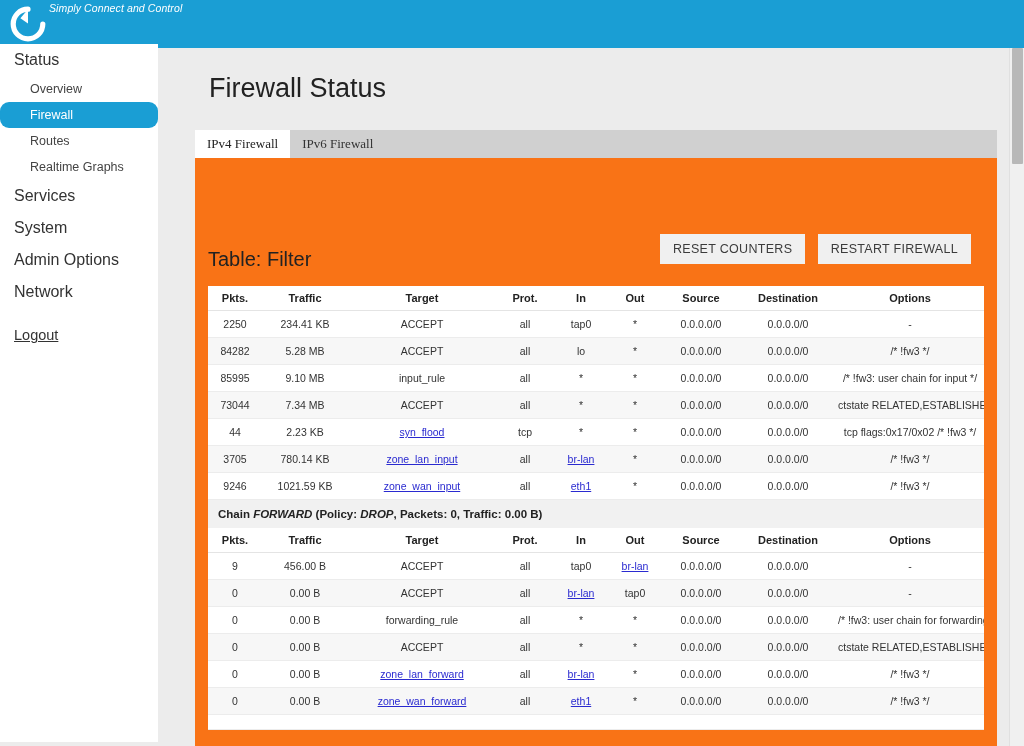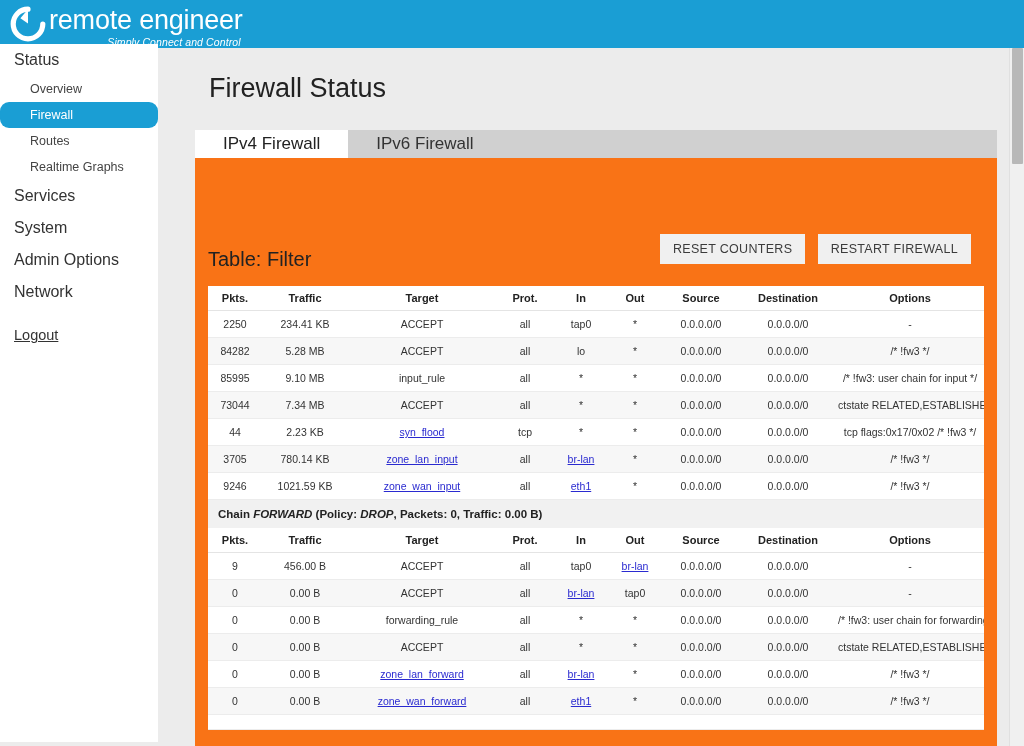--- a/index.html
+++ b/index.html
@@ -70,22 +70,22 @@
     position: absolute; left: 27px; top: 25px;
     font-size: 27px; color: #222222; font-weight: 400;
   }
 
   .tabs {
     position: absolute; left: 13px; top: 82px; width: 802px; height: 28px;
     background: #d0d0d0;
   }
   .tab {
     display: inline-block; height: 28px; line-height: 28px;
-    padding: 0 28px; font-size: 17px; color: #333333;
-    cursor: pointer; vertical-align: top;
+    padding: 0 12px; font-size: 13px; color: #333333;
+    cursor: pointer; vertical-align: top; font-family: Liberation Serif, serif;
   }
   .tab.active { background: #ffffff; color: #222222; }
 
   .panel {
     position: absolute; left: 13px; top: 110px; width: 802px; height: 588px;
     background: #f97316;
   }
 
   .panel-title {
     position: absolute; left: 13px; top: 90px;
@@ -153,21 +153,20 @@
 
   <div class="topbar">
     <div class="logo-wrap">
       <div class="logo-mark">
         <svg width="36" height="36" viewBox="0 0 36 36">
           <path d="M18 3.2 A14.8 14.8 0 1 0 32.8 18" fill="none" stroke="#ffffff" stroke-width="5.2" stroke-linecap="round"></path>
           <path d="M18 3.2 L18 17.6 L10.4 12.2 Z" fill="#ffffff"></path>
         </svg>
       </div>
       <div class="logo-text-block">
-        <div class="logo-text">remote engineer</div>
         <div class="logo-tag">Simply Connect and Control</div>
       </div>
     </div>
   </div>
 
   <div class="sidebar">
     <div id="nav-list">
         <a href="#" class="nav-item nav-top"><span>Status</span></a>
         <a href="#" class="nav-item nav-sub"><span>Overview</span></a>
         <a href="#" class="nav-item nav-sub active"><span>Firewall</span></a>

